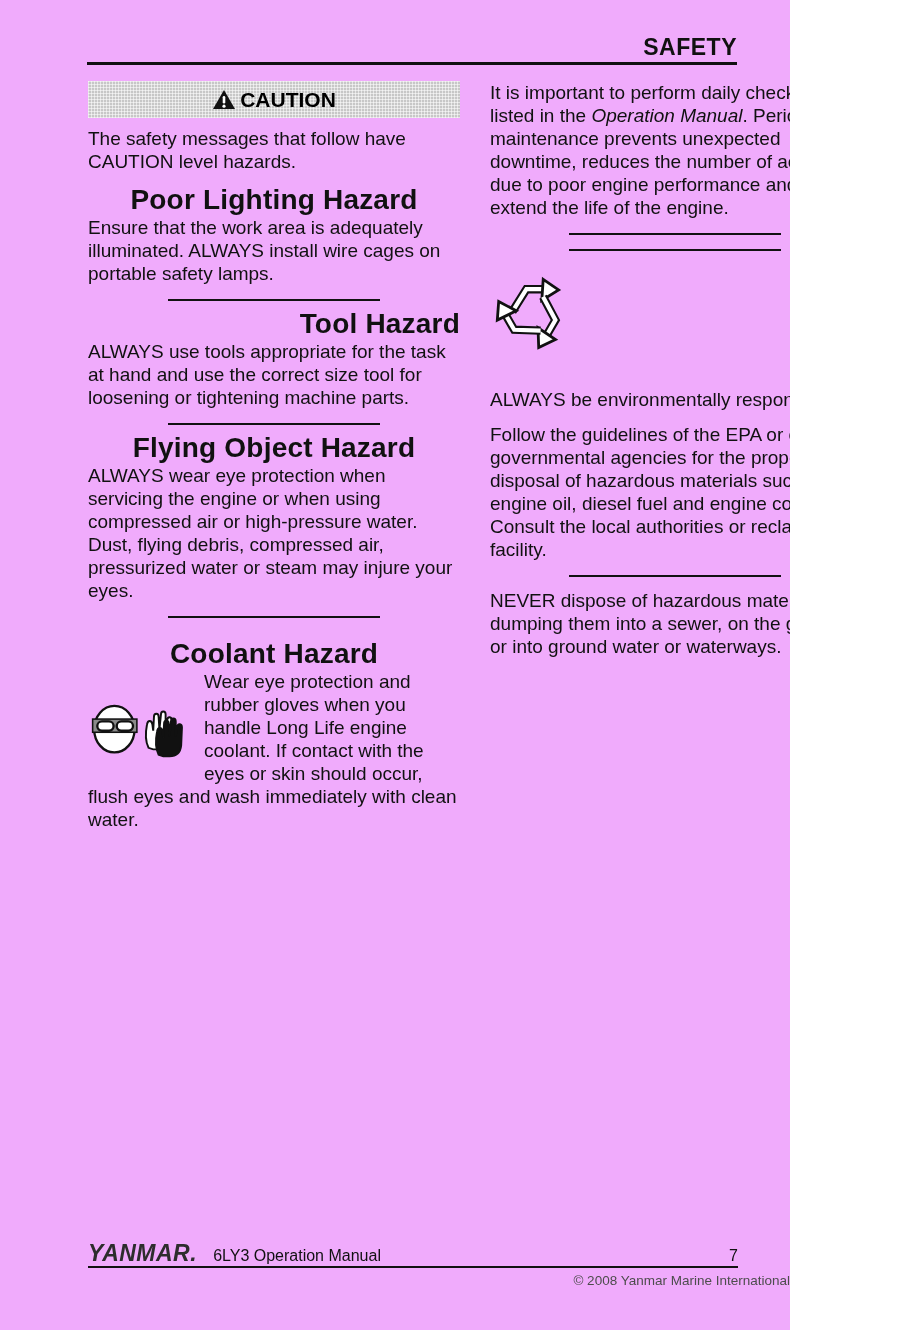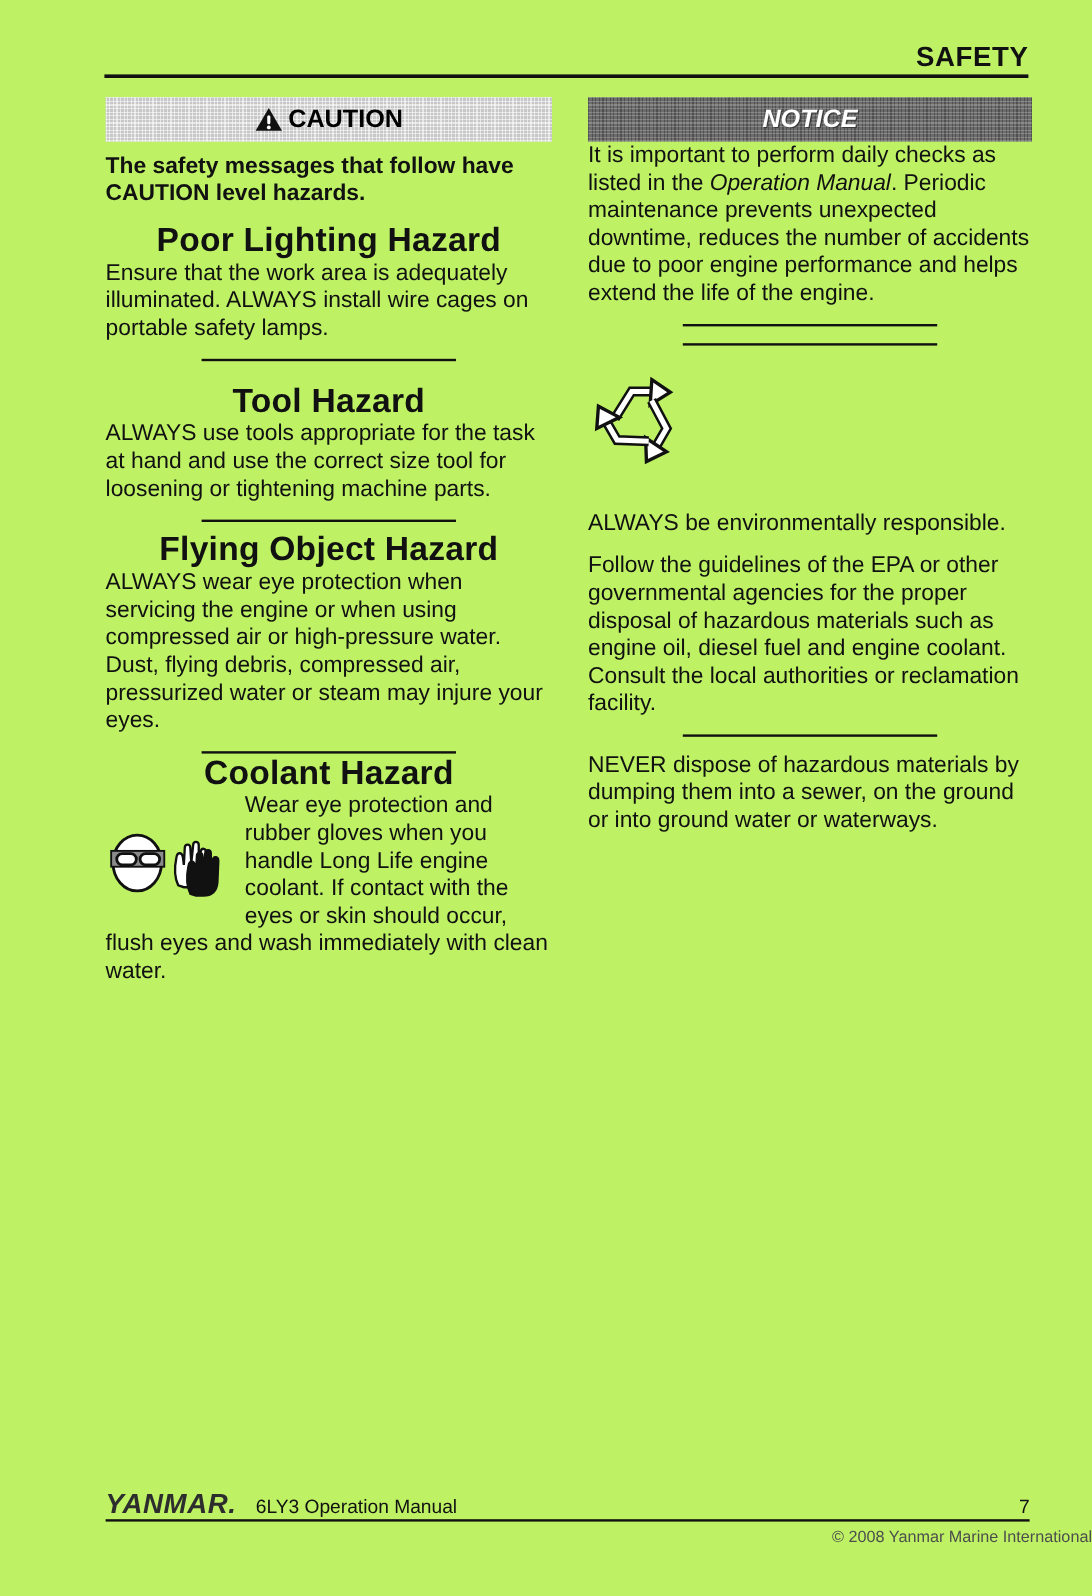--- a/index.html
+++ b/index.html
@@ -1,30 +1,30 @@
 <!DOCTYPE html>
 <html><head>
 <meta charset="utf-8">
 <style>
   html,body{margin:0;padding:0;background:#ffffff;}
   .page{
-    position:relative;width:910px;height:1330px;background:#bef264;overflow:hidden;
+    position:relative;width:790px;height:1330px;background:#f0abfc;overflow:hidden;
     font-family:"Liberation Sans","DejaVu Sans",sans-serif;color:#111;
   }
   
   .safety-title{
     position:absolute;top:34px;right:53px;font-size:23px;font-weight:bold;letter-spacing:.5px;
   }
   .header-rule{position:absolute;left:87px;right:53px;top:62px;height:3px;background:#111;}
   
   .content{position:absolute;top:81px;left:88px;width:772px;display:flex;gap:30px;}
   .col{width:372px;font-size:19px;line-height:23px;}
   .col.right{width:370px;}
   p{margin:0;}
-  .lead{font-weight:bold;margin:9px 0 0;}
+  .lead{font-weight:normal;margin:9px 0 0;}
   .sec-h{font-size:28px;font-weight:bold;text-align:center;margin:15px 0 5px;letter-spacing:.2px;}
   .divider{width:212px;height:2px;background:#111;margin:14px auto 0;}
   .para{margin:12px 0 0;}
   
   .banner{
     height:37px;display:flex;align-items:center;justify-content:center;gap:4px;
     font-size:21px;font-weight:bold;
   }
   .banner.caution{
     color:#000;background-color:#c7c7c7;
@@ -77,51 +77,48 @@
         </span>
         <span>CAUTION</span>
       </div>
 
       <p class="lead">The safety messages that follow have CAUTION level hazards.</p>
 
       <div class="sec-h">Poor Lighting Hazard</div>
       <p>Ensure that the work area is adequately illuminated. ALWAYS install wire cages on portable safety lamps.</p>
 
       <div class="divider"></div>
-      <div class="sec-h" style="margin-top:21px;">Tool Hazard</div>
+      <div class="sec-h" style="margin-top:11px;text-align:right;">Tool Hazard</div>
       <p>ALWAYS use tools appropriate for the task at hand and use the correct size tool for loosening or tightening machine parts.</p>
 
       <div class="divider"></div>
       <div class="sec-h" style="margin-top:11px;">Flying Object Hazard</div>
       <p>ALWAYS wear eye protection when servicing the engine or when using compressed air or high-pressure water. Dust, flying debris, compressed air, pressurized water or steam may injure your eyes.</p>
 
       <div class="divider"></div>
-      <div class="sec-h" style="margin-top:4px;">Coolant Hazard</div>
+      <div class="sec-h" style="margin-top:24px;">Coolant Hazard</div>
 
       <div class="coolant-wrap">
         <span class="coolant-icon">
           <svg width="104" height="66" viewBox="0 0 130 85" aria-hidden="true">
             <ellipse cx="32" cy="44" rx="26" ry="30" fill="#fff" stroke="#111" stroke-width="3"></ellipse>
             <rect x="4" y="31" width="57" height="17" fill="#8a8a8a" stroke="#111" stroke-width="2"></rect>
             <rect x="10" y="34" width="21" height="12" rx="6" fill="#fff" stroke="#111" stroke-width="3"></rect>
             <rect x="35" y="34" width="21" height="12" rx="6" fill="#fff" stroke="#111" stroke-width="3"></rect>
             <path d="M76,68 C72,60 72,48 74,38 C75,32 80,32 81,38 L82,46 L83,28 C83,23 89,23 89,28 L90,44 L92,25 C92,20 98,20 98,25 L98,44 L100,32 C101,27 106,28 106,33 L105,56 C104,66 98,70 90,70 L82,70 Z" fill="#fff" stroke="#111" stroke-width="2.5"></path>
             <path d="M76,68 C72,60 72,48 74,38 C75,32 80,32 81,38 L82,46 L83,28 C83,23 89,23 89,28 L90,44 L92,25 C92,20 98,20 98,25 L98,44 L100,32 C101,27 106,28 106,33 L105,56 C104,66 98,70 90,70 L82,70 Z" transform="translate(13,9)" fill="#111" stroke="#111" stroke-width="2.5"></path>
           </svg>
         </span>
         <span>Wear eye protection and rubber gloves when you handle Long Life engine coolant. If contact with the eyes or skin should occur, flush eyes and wash immediately with clean water.</span>
       </div>
 
     </div>
 
     <div class="col right">
 
-      <div class="banner notice">
-        <span>NOTICE</span>
-      </div>
 
 
       <p><span>It is important to perform daily checks as listed in the </span><i>Operation Manual</i><span>. Periodic maintenance prevents unexpected downtime, reduces the number of accidents due to poor engine performance and helps extend the life of the engine.</span></p>
 
       <div class="divider"></div>
 
       <div class="divider"></div>
       <div class="env">
         <span class="ic">
           <svg width="84" height="90" viewBox="0 0 120 120" aria-hidden="true" xmlns="http://www.w3.org/2000/svg" xmlns:xlink="http://www.w3.org/1999/xlink">

